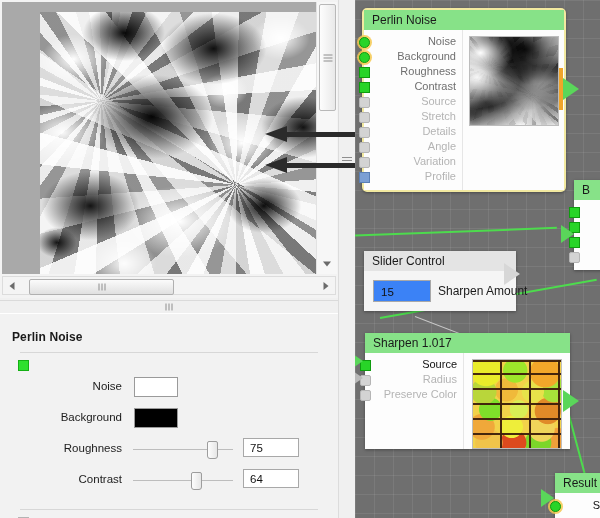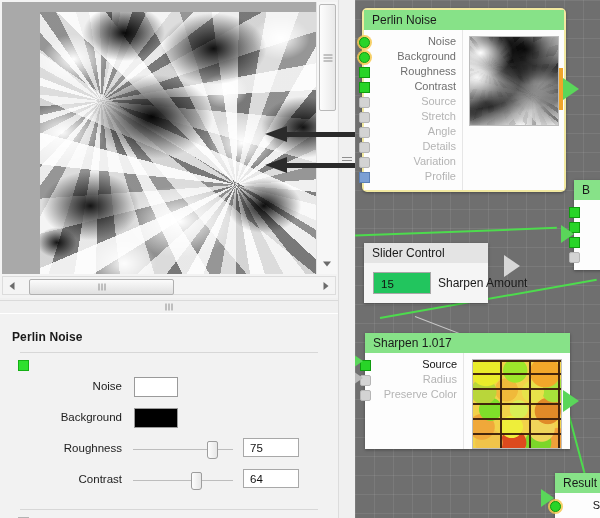--- a/index.html
+++ b/index.html
@@ -140,23 +140,23 @@
       radial-gradient(circle at 96% 94%, #f0a03a 0 12%, transparent 13%);
   }
   .out-arrow{position:absolute;width:0;height:0;border-top:11px solid transparent;border-bottom:11px solid transparent;border-left:16px solid #5ad65a;}
   .in-arrow{position:absolute;width:0;height:0;border-top:9px solid transparent;border-bottom:9px solid transparent;border-left:13px solid #5ad65a;}
   .in-arrow.grey{border-left-color:#b9b9b9;}
   .out-bar{position:absolute;width:4px;background:#f0a52a;}
   .wire{position:absolute;height:2px;background:#4ddb4d;transform-origin:left center;}
   .wire.grey{background:#c9c9c9;height:1px;}
 
   
-  #slider-node{position:absolute;left:9px;top:243px;width:124px;}
+  #slider-node{position:absolute;left:9px;top:251px;width:152px;}
   #slider-node .sc-body{background:#f5f5f5;height:40px;position:relative;}
-  #sc-box{position:absolute;left:9px;top:9px;width:58px;height:22px;background:#22c55e;border:1px solid #a8a8a8;
+  #sc-box{position:absolute;left:9px;top:9px;width:58px;height:22px;background:#3b82f6;border:1px solid #a8a8a8;
       font-size:11.5px;line-height:22px;padding-left:7px;box-sizing:border-box;color:#111;}
   #sc-label{position:absolute;left:74px;top:0;height:40px;line-height:40px;font-size:12px;color:#1a1a1a;white-space:nowrap;}
   #sc-tail{position:absolute;left:140px;top:12px;width:0;height:0;border-top:11px solid transparent;border-bottom:11px solid transparent;border-left:16px solid #d7d7d7;}
 
   
   #edge-node{position:absolute;left:219px;top:180px;width:40px;}
   #result-node{position:absolute;left:200px;top:473px;width:60px;}
   .hdr-clip{overflow:hidden;}
 </style>
 </head>
@@ -279,25 +279,25 @@
             <div class="port dim">
               <span class="plug grey"></span>
               <span class="pname">Source</span>
             </div>
             <div class="port dim">
               <span class="plug grey"></span>
               <span class="pname">Stretch</span>
             </div>
             <div class="port dim">
               <span class="plug grey"></span>
+              <span class="pname">Details</span>
+            </div>
+            <div class="port dim">
+              <span class="plug grey"></span>
               <span class="pname">Angle</span>
-            </div>
-            <div class="port dim">
-              <span class="plug grey"></span>
-              <span class="pname">Details</span>
             </div>
             <div class="port dim">
               <span class="plug grey"></span>
               <span class="pname">Variation</span>
             </div>
             <div class="port dim">
               <span class="plug blue"></span>
               <span class="pname">Profile</span>
             </div>
           </div>

